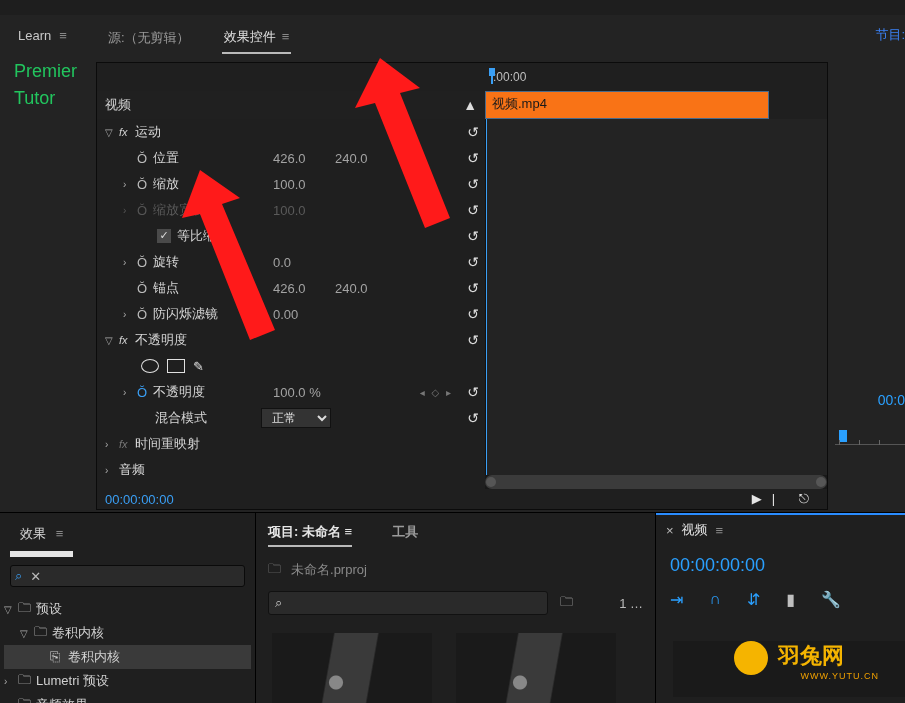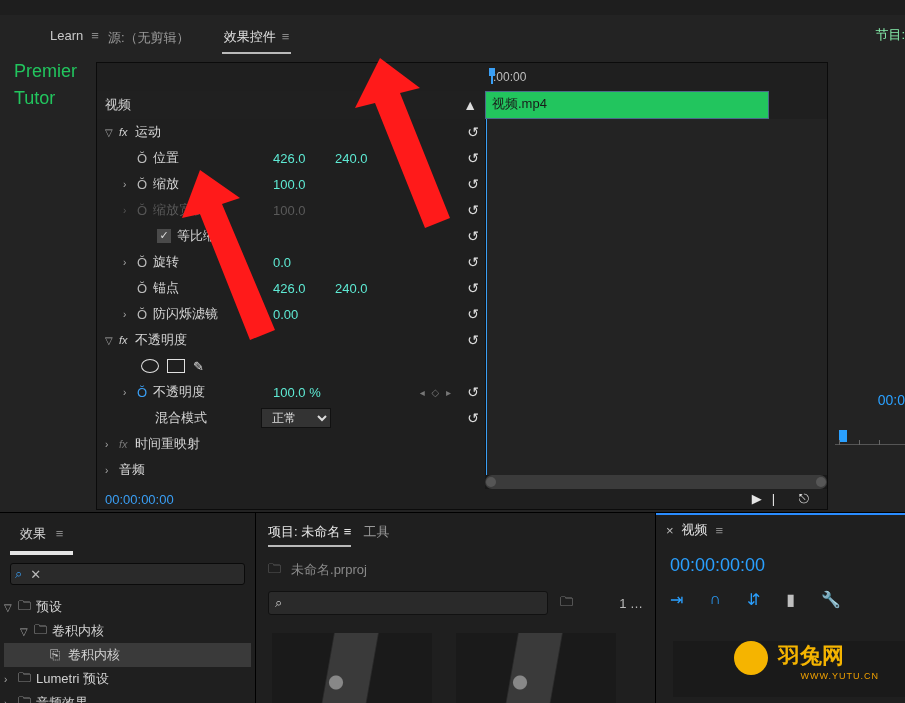--- a/index.html
+++ b/index.html
@@ -1,52 +1,52 @@
 <!DOCTYPE html>
 <html><head>
 <meta charset="utf-8">
 <style>
   * { margin: 0; padding: 0; box-sizing: border-box; font-family: "Microsoft YaHei", sans-serif; }
   body { background: #232323; color: #d0d0d0; font-size: 13px; width: 905px; height: 703px; overflow: hidden; position: relative; }
   .topbar { height: 15px; background: #1e1e1e; }
-  .learn-row { height: 40px; display: flex; align-items: center; margin-left: 32px; }
+  .learn-row { height: 40px; display: flex; align-items: center; }
   .learn { padding: 0 18px; color: #c8c8c8; }
   .learn .menu { margin-left: 8px; color: #888; }
   .left-col { position: absolute; top: 55px; left: 0; width: 92px; }
   .left-col div { color: #22c55e; font-size: 18px; padding: 6px 0 0 14px; }
   .tabs-row { position: absolute; top: 20px; left: 96px; height: 36px; display: flex; align-items: center; gap: 30px; padding-left: 10px; }
   .tab { color: #9a9a9a; padding: 6px 2px; cursor: pointer; }
   .tab.active { color: #e0e0e0; border-bottom: 2px solid #bababa; }
   .tab .menu { margin-left: 6px; color: #888; }
-  .project-label { position: absolute; top: 20px; right: 0; color: #86efac; padding: 6px 0; }
+  .project-label { position: absolute; top: 20px; right: 0; color: #3b82f6; padding: 6px 0; }
 
   .mid-panel { position: absolute; top: 62px; left: 96px; width: 732px; height: 448px; background: #1f1f1f; border: 1px solid #0b0b0b; }
   .crumb { height: 28px; display: flex; align-items: center; padding: 0 6px; gap: 8px; background: #2a2a2a; border-bottom: 1px solid #111; }
   .crumb span.main { color: #d0d0d0; }
   .crumb span.sub { color: #3a9ff5; }
   .crumb .chev { color: #888; font-size: 10px; }
   .crumb .play { margin-left: auto; color: #d0d0d0; font-size: 11px; }
   .tl-head { position: absolute; top: 0; left: 388px; right: 0; height: 28px; display:flex;align-items:center; padding-left:8px; }
   .tl-head .tick { position:absolute; left:2px; top:5px; width:10px;height:16px; }
   .tl-head .tick::before{content:"";position:absolute;left:2px;top:0;width:6px;height:8px;background:#3a9ff5;}
   .tl-head .tick::after{content:"";position:absolute;left:4px;top:8px;width:2px;height:8px;background:#3a9ff5;}
   .tl-head span{color:#bfbfbf;font-size:12px;}
 
   .clip-row { position: absolute; top: 28px; left: 0; right: 0; height: 28px; display:flex; }
   .clip-row .lbl { width: 388px; padding: 4px 8px; color: #d0d0d0; background:#202020; display:flex;align-items:center;justify-content:space-between;}
-  .clip-row .clip { flex:1; margin-right:58px; background: #22c55e; color: #1a1a1a; padding: 3px 6px; border:1px solid #4a6a8a; }
+  .clip-row .clip { flex:1; margin-right:58px; background: #f97316; color: #1a1a1a; padding: 3px 6px; border:1px solid #4a6a8a; }
 
   .props { position: absolute; top: 56px; left: 0; width: 388px; bottom: 34px; overflow: hidden; }
   .prow { height: 26px; display: flex; align-items: center; padding: 0 4px 0 8px; border-bottom: 0px solid #181818; position:relative;}
   .prow .tw { width: 14px; color: #aaa; font-size: 10px; cursor:pointer; }
   .prow .fx { width: 16px; font-size: 11px; font-style: italic; }
   .prow .sw { width: 16px; color:#bbb; }
   .prow .nm { color: #d6d6d6; flex: 0 0 120px; }
   .prow .nm.dim { color:#5a5a5a; }
-  .val { color: #5eead4; width: 62px; }
+  .val { color: #a3a3a3; width: 62px; }
   .val.dim { color:#5a5a5a; }
   .reset { position:absolute; right:6px; color:#ddd; font-size:14px; cursor:pointer; }
   .goup { position:absolute; right:6px; color:#ddd; font-size:14px; cursor:pointer; }
   .cb { display:inline-block;width:14px;height:14px;background:#4a4a4a;text-align:center;line-height:13px;margin-right:6px;font-size:11px;color:#ddd;}
   .shape { display:inline-block;width:18px;height:14px;border:1.5px solid #e0e0e0;border-radius:50%;margin-right:8px;}
   .shape.rect{border-radius:0;}
   .pen { color:#e0e0e0;}
   .kf { color:#777; font-size:10px; letter-spacing:2px; margin-left:auto; margin-right:28px;}
   select.blend { background:#333;color:#ddd;border:1px solid #111;padding:1px 18px 1px 6px;font-size:12px;}
 
@@ -62,34 +62,34 @@
 
   
   .arrow { position:absolute; pointer-events:none; }
   .arrow.a1 { left:330px; top:58px; width:120px; height:170px; }
   .arrow.a2 { left:170px; top:170px; width:120px; height:170px; }
   .arrow svg { width:100%; height:100%; }
 
   
   .bottom { position:absolute; top:512px; left:0; right:0; bottom:0; display:flex; border-top:1px solid #000;}
   .eff-panel { width:256px; background:#1f1f1f; border-right:1px solid #000; }
-  .eff-panel .hdr { padding:8px 10px; color:#d6d6d6; border-bottom:4px solid #e5e5e5; display:inline-block;}
+  .eff-panel .hdr { padding:8px 10px; color:#d6d6d6; border-bottom:6px solid #e5e5e5; display:inline-block;}
   .eff-panel .menu{color:#888;margin-left:6px;}
   .search { margin:8px 10px; display:flex; align-items:center; background:#2a2a2a; border:1px solid #0a0a0a; border-radius:3px; padding:2px 4px;}
   .search .mag{color:#3a9ff5;margin-right:4px;}
   .search input{flex:1;background:transparent;border:none;color:#e0e0e0;font-size:13px;outline:none;}
   .search .x{color:#bbb;cursor:pointer;padding:0 4px;}
   .tree { padding: 2px 4px; }
   .tnode { display:flex;align-items:center;height:24px;color:#d0d0d0;cursor:pointer;}
   .tnode .tw{width:14px;font-size:10px;color:#aaa;}
   .tnode .fld{width:18px;}
   .tnode.sel{background:#3a3a3a;}
 
   .proj-panel { flex:1; background:#1f1f1f; position:relative; }
-  .proj-panel .tabs { display:flex; gap:12px; padding:6px 12px; }
+  .proj-panel .tabs { display:flex; gap:40px; padding:6px 12px;font-weight:bold; }
   .proj-panel .tabs .t{color:#9a9a9a;padding:4px 0;cursor:pointer;}
   .proj-panel .tabs .t.active{color:#e6e6e6;border-bottom:2px solid #bababa;}
   .proj-panel .path{display:flex;align-items:center;padding:6px 12px;color:#8a8a8a;gap:10px;}
   .proj-panel .srow{display:flex;align-items:center;padding:4px 12px;gap:12px;}
   .proj-panel .srch{flex:0 0 280px;background:#2a2a2a;border:1px solid #111;border-radius:3px;padding:3px 6px;display:flex;align-items:center;}
   .proj-panel .srch input{background:transparent;border:none;outline:none;color:#ddd;flex:1;}
   .proj-panel .count{color:#bbb;margin-left:auto;}
   .thumbs{display:flex;gap:24px;padding:14px 16px;}
   .thumbs .th{width:160px;height:90px;background:#000;position:relative;overflow:hidden;}
   .thumbs .th::before{content:"";position:absolute;inset:0;background:

